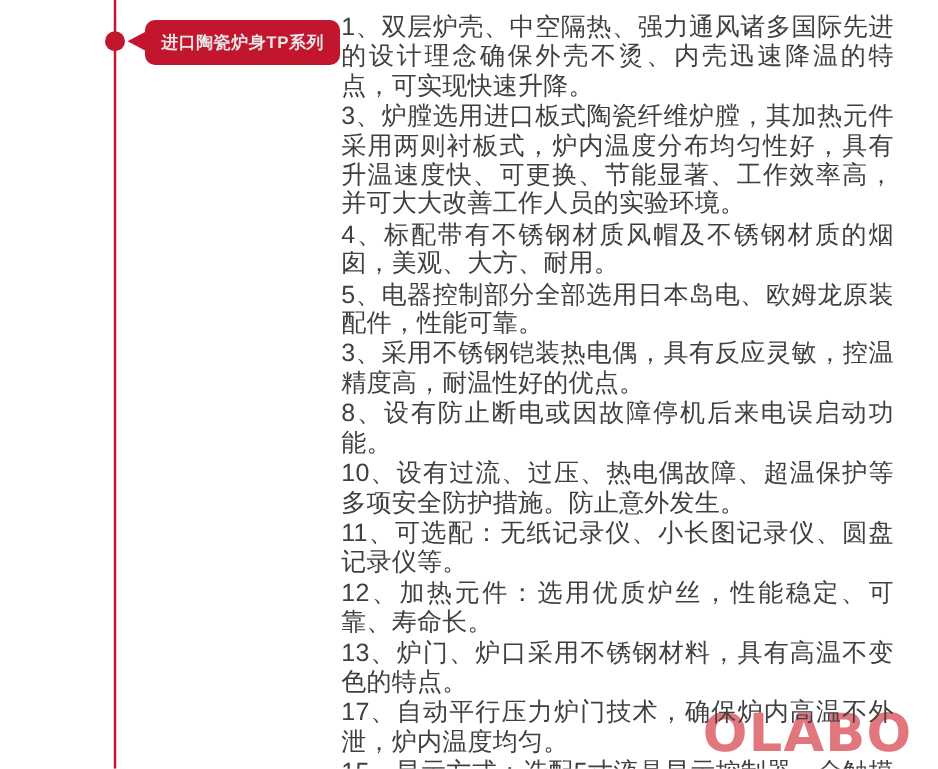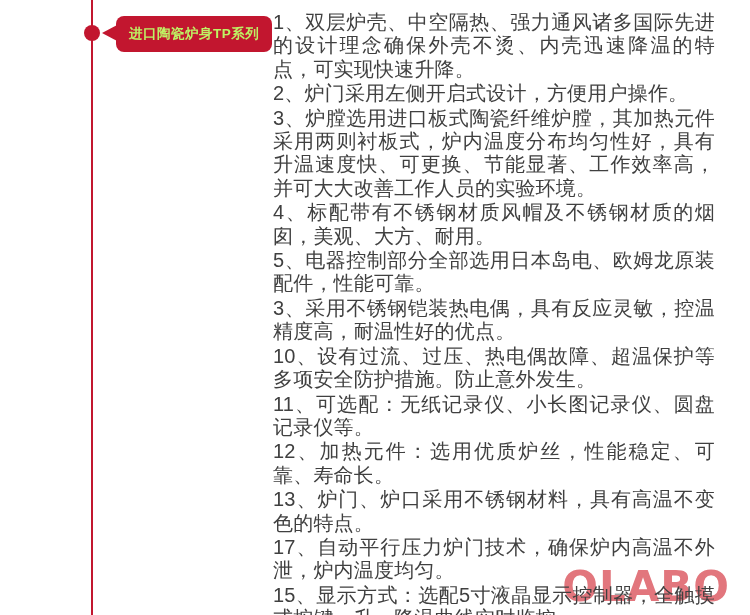--- a/index.html
+++ b/index.html
@@ -19,21 +19,21 @@
   .timeline-bullet{position:absolute;left:84px;top:25px;width:16px;height:16px;
     border-radius:50%;background:var(--accent-red);}
 
   
   .badge-arrow{position:absolute;left:102px;top:24px;width:0;height:0;
     border-top:9px solid transparent;border-bottom:9px solid transparent;
     border-right:17px solid var(--accent-red);}
   .series-badge{position:absolute;left:116px;top:16px;height:36px;
     background:var(--accent-red);border-radius:8px;display:flex;align-items:center;
     padding:0 13px;}
-  .series-badge span{color:#bef264;font-weight:bold;font-size:13.5px;letter-spacing:0.5px;
+  .series-badge span{color:#e5e5e5;font-weight:bold;font-size:13.5px;letter-spacing:0.5px;
     white-space:nowrap;}
 
   
   .feature-list{position:absolute;left:273px;top:11px;width:442px;z-index:1;}
   .feature-list p{font-size:20px;line-height:23.4px;color:var(--text-color);
     margin:0 0 1px 0;text-align:justify;letter-spacing:0.2px;
     word-break:break-all;}
 
   
   .watermark{position:absolute;right:20px;bottom:4px;z-index:0;
@@ -48,25 +48,25 @@
   <div class="timeline-line"></div>
   <div class="timeline-bullet"></div>
 
   <div class="badge-arrow"></div>
   <div class="series-badge">
     <span>进口陶瓷炉身TP系列</span>
   </div>
 
   <div class="feature-list">
     <p>1、双层炉壳、中空隔热、强力通风诸多国际先进的设计理念确保外壳不烫、内壳迅速降温的特点，可实现快速升降。</p>
-    <p>2、炉门采用左侧开启式设计，方便用户操作。</p>
     <p>3、炉膛选用进口板式陶瓷纤维炉膛，其加热元件采用两则衬板式，炉内温度分布均匀性好，具有升温速度快、可更换、节能显著、工作效率高，并可大大改善工作人员的实验环境。</p>
     <p>4、标配带有不锈钢材质风帽及不锈钢材质的烟囱，美观、大方、耐用。</p>
     <p>5、电器控制部分全部选用日本岛电、欧姆龙原装配件，性能可靠。</p>
     <p>3、采用不锈钢铠装热电偶，具有反应灵敏，控温精度高，耐温性好的优点。</p>
+    <p>8、设有防止断电或因故障停机后来电误启动功能。</p>
     <p>10、设有过流、过压、热电偶故障、超温保护等多项安全防护措施。防止意外发生。</p>
     <p>11、可选配：无纸记录仪、小长图记录仪、圆盘记录仪等。</p>
     <p>12、加热元件：选用优质炉丝，性能稳定、可靠、寿命长。</p>
     <p>13、炉门、炉口采用不锈钢材料，具有高温不变色的特点。</p>
     <p>17、自动平行压力炉门技术，确保炉内高温不外泄，炉内温度均匀。</p>
     <p>15、显示方式：选配5寸液晶显示控制器，全触摸式按键。升、降温曲线实时监控。</p>
   </div>
 
   <div class="watermark">OLABO</div>
 

